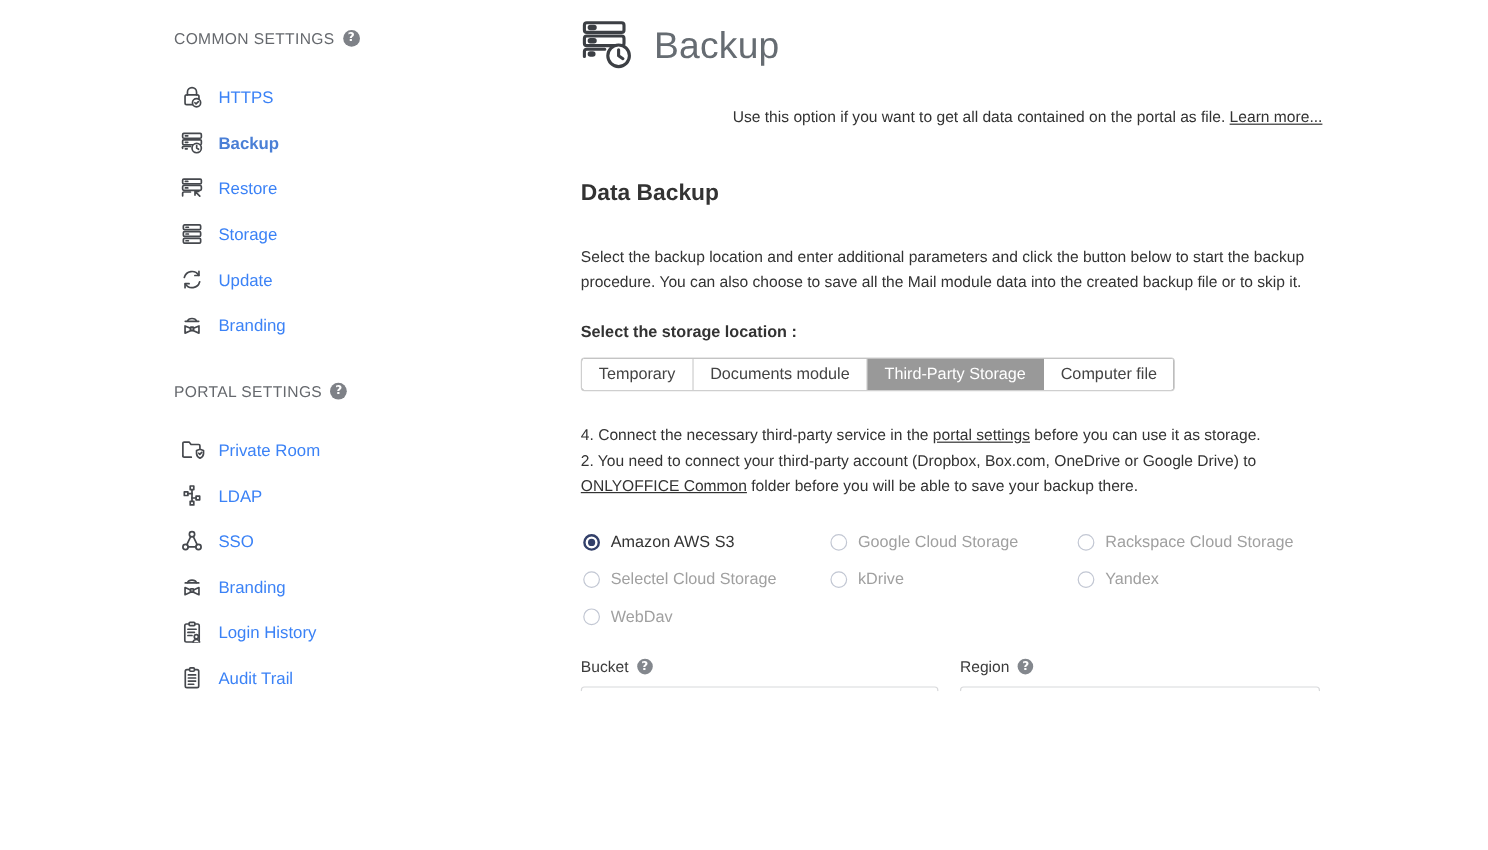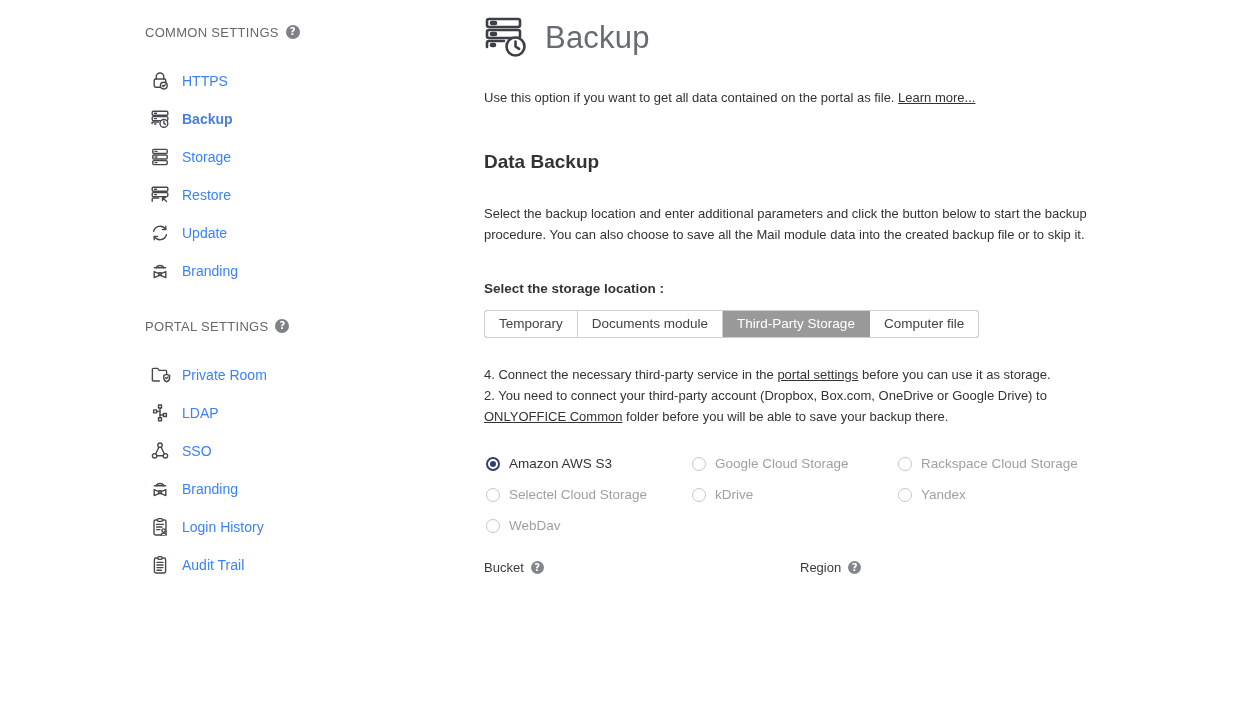--- a/index.html
+++ b/index.html
@@ -41,26 +41,26 @@
 
   .icn { width:22px; height:22px; display:block; }
 
   
   .main { position:absolute; left:484px; top:0; width:618px; }
   .page-header { display:flex; align-items:center; gap:13px; padding-top:15px; }
   .page-header .big-icn { width:48px; height:46px; color:#3c3f44; }
   .page-title {
     font-size:31px; font-weight:300; color:#666c72; letter-spacing:.2px;
   }
-  .intro { margin-top:27px; font-size:13px; color:#333; line-height:20px; }
+  .intro { margin-top:27px; font-size:13px; color:#333; line-height:20px;text-align:right; }
   .lnk { color:#333; text-decoration:underline; cursor:pointer; }
 
   .section-title { margin-top:43px; font-size:19px; font-weight:bold; color:#333; }
   .desc { margin-top:30px; font-size:13px; line-height:21px; color:#333; width:616px; }
-  .storage-label { margin-top:36px; font-size:13.5px; font-weight:bold; color:#333; }
+  .storage-label { margin-top:24px; font-size:13.5px; font-weight:bold; color:#333; }
 
   
   .tabs { margin-top:14px; display:inline-flex; border:1px solid #cfcfcf; border-radius:3px; overflow:hidden; background:#737373; }
   .tab {
     padding:5px 14px 6px; font-size:13.5px; color:#444; cursor:pointer;
     border-right:1px solid #cfcfcf; background:#fff; white-space:nowrap;
   }
   .tab:last-child { border-right:none; }
   .tab.active { background:#999; color:#fff; border-right-color:#999; }
 
@@ -126,36 +126,36 @@
           <rect x="3.2" y="8.6" width="15.6" height="4" rx="1"></rect>
           <path d="M3.2 15.6a1 1 0 0 1 1-1.6h5.5"></path>
           <path d="M5.5 5.2h2M5.5 10.6h2M5.5 16h1.5"></path>
           <circle cx="14.9" cy="15.4" r="3.9" fill="#fff"></circle>
           <path d="M14.9 13.3v2.1l1.6 1"></path>
         </svg>
         <span>Backup</span>
       </li>
       <li class="side-item">
         <svg class="icn" viewBox="0 0 22 22" fill="none" stroke="currentColor" stroke-width="1.4" stroke-linecap="round" stroke-linejoin="round">
-          <rect x="3.8" y="3.4" width="14.4" height="4" rx="1"></rect>
-          <rect x="3.8" y="9" width="14.4" height="4" rx="1"></rect>
-          <rect x="3.8" y="14.6" width="14.4" height="4" rx="1"></rect>
-          <path d="M6 5.4h2M6 11h2M6 16.6h2"></path>
-        </svg>
-        <span>Storage</span>
-      </li>
-      <li class="side-item">
-        <svg class="icn" viewBox="0 0 22 22" fill="none" stroke="currentColor" stroke-width="1.4" stroke-linecap="round" stroke-linejoin="round">
           <rect x="3.2" y="3.2" width="15.6" height="4" rx="1"></rect>
           <rect x="3.2" y="8.6" width="15.6" height="4" rx="1"></rect>
           <path d="M3.2 17.2v-2.2a1 1 0 0 1 1-1h5.5"></path>
           <path d="M5.5 5.2h2M5.5 10.6h2"></path>
           <path d="M17.5 17.5l-4-4M13.5 16.6v-3.1h3.1" fill="none"></path>
         </svg>
         <span>Restore</span>
+      </li>
+      <li class="side-item">
+        <svg class="icn" viewBox="0 0 22 22" fill="none" stroke="currentColor" stroke-width="1.4" stroke-linecap="round" stroke-linejoin="round">
+          <rect x="3.8" y="3.4" width="14.4" height="4" rx="1"></rect>
+          <rect x="3.8" y="9" width="14.4" height="4" rx="1"></rect>
+          <rect x="3.8" y="14.6" width="14.4" height="4" rx="1"></rect>
+          <path d="M6 5.4h2M6 11h2M6 16.6h2"></path>
+        </svg>
+        <span>Storage</span>
       </li>
       <li class="side-item">
         <svg class="icn" viewBox="0 0 22 22" fill="none" stroke="currentColor" stroke-width="1.4" stroke-linecap="round" stroke-linejoin="round">
           <path d="M4.6 9.2a6.6 6.6 0 0 1 12-1.8"></path>
           <path d="M16.8 4.2v3.4h-3.4"></path>
           <path d="M17.4 12.8a6.6 6.6 0 0 1-12 1.8"></path>
           <path d="M5.2 17.8v-3.4h3.4"></path>
         </svg>
         <span>Update</span>
       </li>

